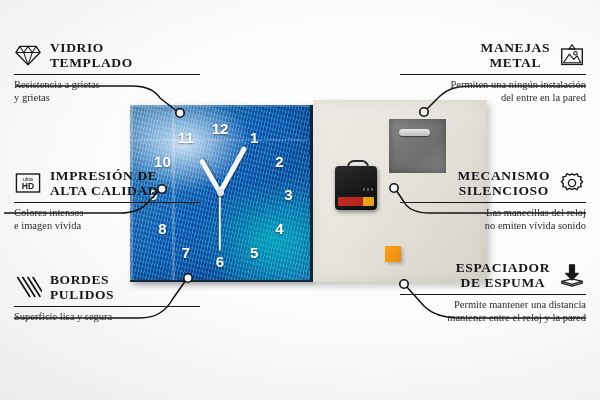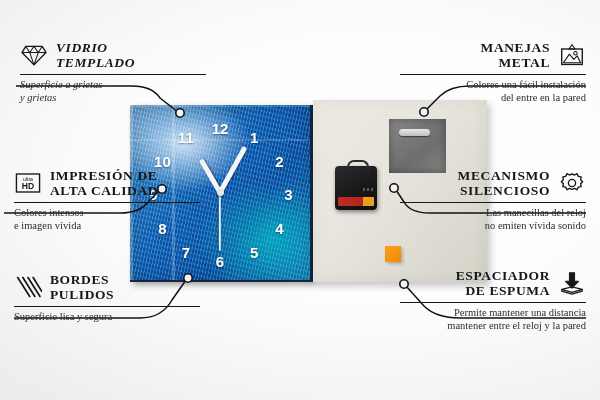--- a/index.html
+++ b/index.html
@@ -83,36 +83,36 @@
 
   
   .callout{position:absolute;width:200px;}
   .callout .head{display:flex;align-items:center;gap:8px;}
   .callout.right .head{justify-content:flex-end;}
   .title{
     font-family:"Liberation Serif",serif;font-weight:700;
     font-size:13.5px;line-height:15px;letter-spacing:.6px;color:#14161a;
     text-transform:uppercase;
   }
-  .callout.right .title{text-align:right;}
+  .callout.right .title{text-align:center;}
   .rule{height:0;border-top:1.6px solid #16181c;margin-top:4px;}
   .desc{
     font-family:"Liberation Serif",serif;font-size:10.5px;line-height:12.5px;
     color:#2a2c30;margin-top:4px;
   }
   .callout.right .desc{text-align:right;}
   .ico{flex:0 0 auto;width:28px;height:24px;color:#16181c;}
   .ico svg{display:block;width:100%;height:100%;}
 
-  #c-vidrio{left:20px;top:40px;width:186px;font-style:italic;}
+  #c-vidrio{left:14px;top:40px;width:186px;}
   #c-impresion{left:14px;top:168px;width:186px;}
   #c-bordes{left:14px;top:272px;width:186px;}
   #c-manejas{left:400px;top:40px;width:186px;}
   #c-mecanismo{left:400px;top:168px;width:186px;}
-  #c-espaciador{left:400px;top:268px;width:186px;}
+  #c-espaciador{left:400px;top:260px;width:186px;}
 
   #connectors{position:absolute;inset:0;pointer-events:none;}
   #connectors path{fill:none;stroke:#101214;stroke-width:1.5;}
   #connectors circle{fill:#f3f3f3;stroke:#101214;stroke-width:1.6;}
 </style>
 </head>
 <body>
 
 <div id="stage">
 
@@ -178,21 +178,21 @@
           <path d="M2 11 H30 M6.5 4 L11 11 L16 25.5 M25.5 4 L21 11 L16 25.5 M11 11 L16 4 L21 11" fill="none" stroke="currentColor" stroke-width="1.2"></path>
         </svg>
       </span>
       <span class="title">
         <span>VIDRIO</span><br>
         <span>TEMPLADO</span>
       </span>
     </div>
     <div class="rule"></div>
     <div class="desc">
-      <span>Superficie a grietas</span><br>
+      <span>Resistencia a grietas</span><br>
       <span>y grietas</span>
     </div>
   </div>
 
   <div class="callout left" id="c-impresion">
     <div class="head">
       <span class="ico">
         <svg viewBox="0 0 32 28" aria-hidden="true">
           <rect x="2.5" y="3.5" width="27" height="21" fill="none" stroke="currentColor" stroke-width="1.6"></rect>
           <text x="16" y="12" text-anchor="middle" font-family="Liberation Sans, sans-serif" font-size="6" fill="currentColor">ultra</text>
@@ -239,21 +239,21 @@
         <svg viewBox="0 0 32 28" aria-hidden="true">
           <path d="M16 2 L12.5 7 H19.5 Z" fill="none" stroke="currentColor" stroke-width="1.3"></path>
           <rect x="4" y="7" width="24" height="18" fill="none" stroke="currentColor" stroke-width="1.6"></rect>
           <path d="M6 23 L13 13 L18 19 L22 15 L26 23 Z" fill="none" stroke="currentColor" stroke-width="1.3" stroke-linejoin="round"></path>
           <circle cx="20" cy="12" r="2" fill="none" stroke="currentColor" stroke-width="1.2"></circle>
         </svg>
       </span>
     </div>
     <div class="rule"></div>
     <div class="desc">
-      <span>Colores una fácil instalación</span><br>
+      <span>Permiten una ningún instalación</span><br>
       <span>del entre en la pared</span>
     </div>
   </div>
 
   <div class="callout right" id="c-mecanismo">
     <div class="head">
       <span class="title">
         <span>MECANISMO</span><br>
         <span>SILENCIOSO</span>
       </span>

